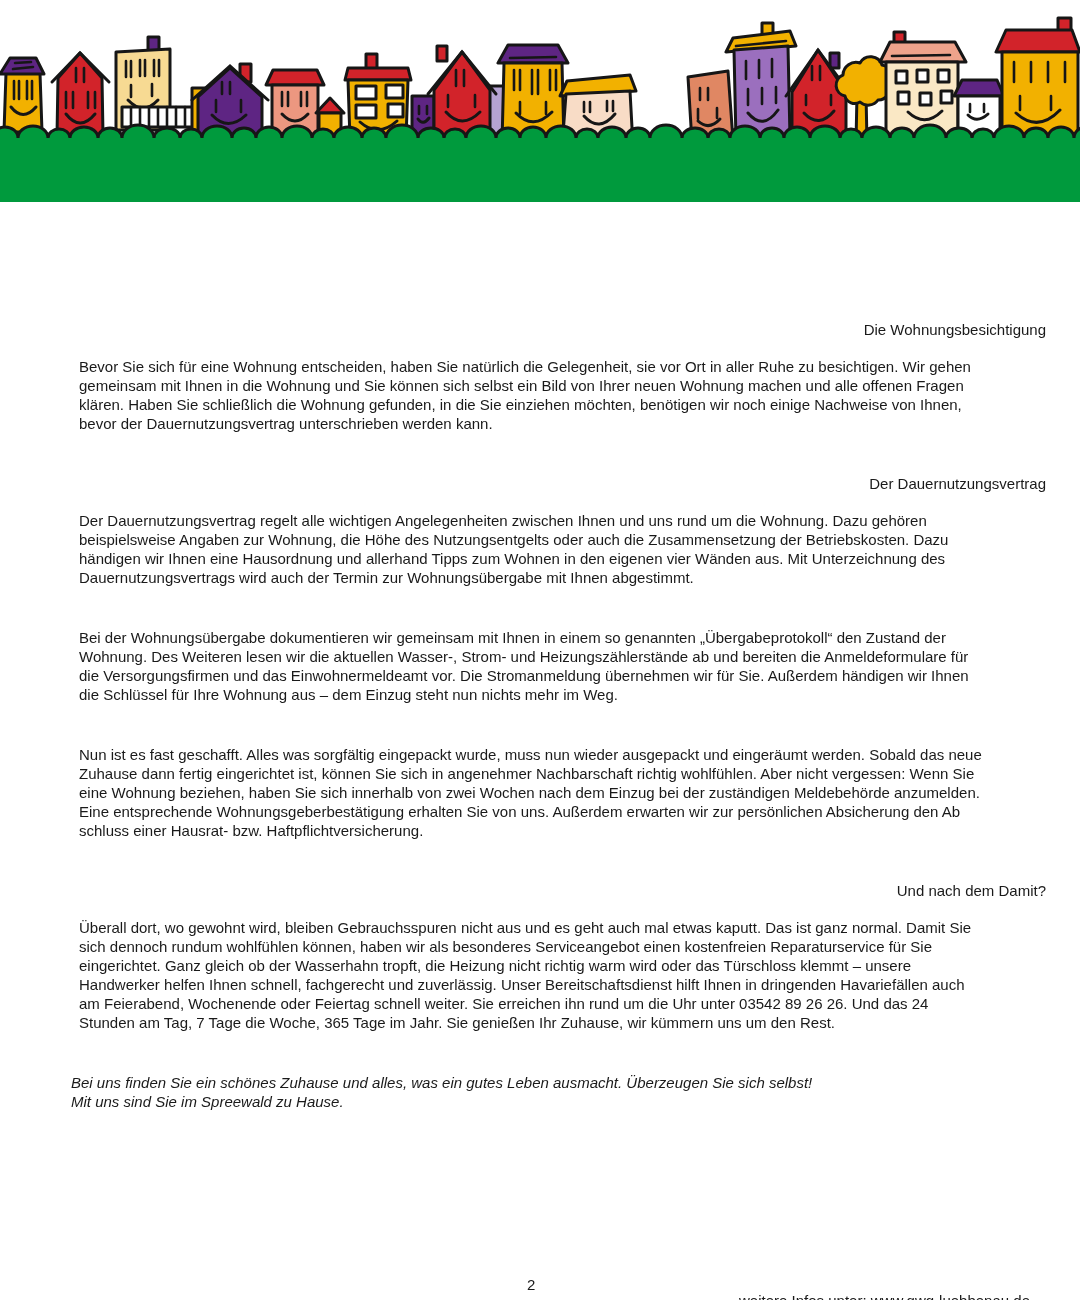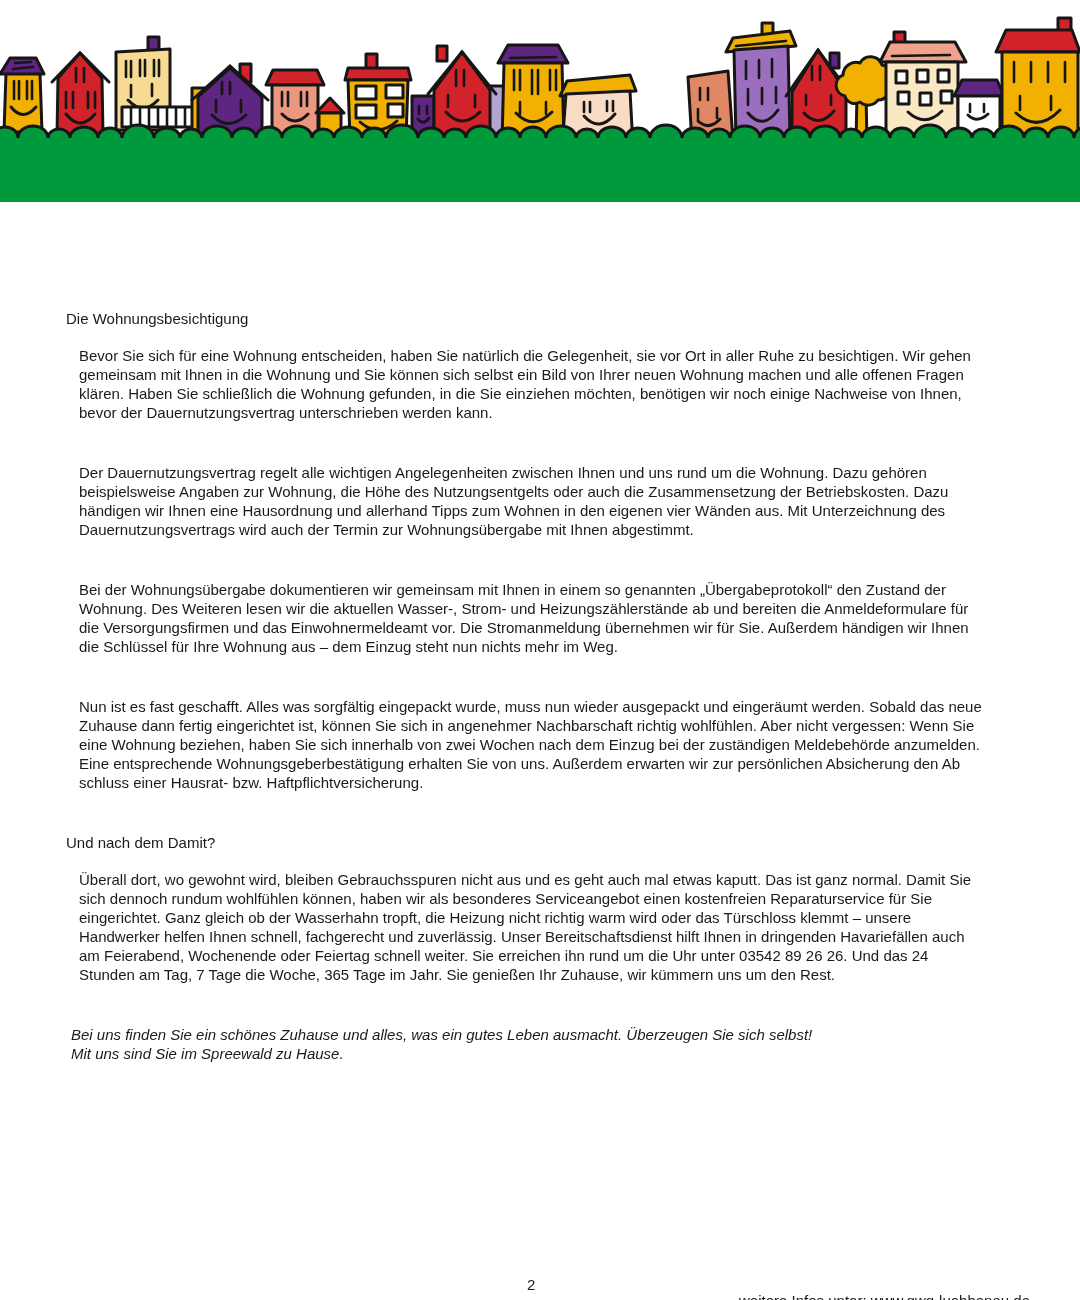--- a/index.html
+++ b/index.html
@@ -1,20 +1,20 @@
 <!DOCTYPE html>
 <html><head>
 <meta charset="utf-8">
 <style>
   html,body{margin:0;padding:0;background:#fff;}
   .page{position:relative;width:1080px;height:1300px;background:#ffffff;overflow:hidden;
         font-family:"Liberation Sans","DejaVu Sans",sans-serif;color:#1a1a1a;}
   .header-band{position:absolute;top:0;left:0;width:1080px;height:202px;}
   .content{position:absolute;left:66px;top:303px;width:980px;font-size:15px;line-height:19px;}
-  .section-heading{margin:6px 0 18px 0;font-size:15px;line-height:19px;font-weight:normal;}
+  .section-heading{margin:17px 0 18px 0;font-size:15px;line-height:19px;font-weight:normal;text-align:right;}
   .section-body{margin:0 0 41px 13px;white-space:pre-line;}
   .closing{margin:5px;font-style:italic;white-space:pre-line;}
   .footer{position:absolute;top:1275px;left:0;width:1080px;height:20px;font-size:15px;line-height:19px;}
   .page-number{position:absolute;left:527px;top:0;}
   .footer-info{position:absolute;right:50px;top:16px;}
   svg .ln{fill:none;stroke:#161616;stroke-width:2.6;stroke-linecap:round;}
   svg .smile{fill:none;stroke:#161616;stroke-width:3;stroke-linecap:round;}
   svg .o{stroke:#161616;stroke-width:3;stroke-linejoin:round;}
 </style>
 </head>
@@ -200,20 +200,21 @@
   </div>
 
   <div class="content">
 
     <h2 class="section-heading">Die Wohnungsbesichtigung</h2>
     <p class="section-body">Bevor Sie sich für eine Wohnung entscheiden, haben Sie natürlich die Gelegenheit, sie vor Ort in aller Ruhe zu besichtigen. Wir gehen
 gemeinsam mit Ihnen in die Wohnung und Sie können sich selbst ein Bild von Ihrer neuen Wohnung machen und alle offenen Fragen
 klären. Haben Sie schließlich die Wohnung gefunden, in die Sie einziehen möchten, benötigen wir noch einige Nachweise von Ihnen,
 bevor der Dauernutzungsvertrag unterschrieben werden kann.</p>
 
+    <h2 class="section-heading">Der Dauernutzungsvertrag</h2>
     <p class="section-body">Der Dauernutzungsvertrag regelt alle wichtigen Angelegenheiten zwischen Ihnen und uns rund um die Wohnung. Dazu gehören
 beispielsweise Angaben zur Wohnung, die Höhe des Nutzungsentgelts oder auch die Zusammensetzung der Betriebskosten. Dazu
 händigen wir Ihnen eine Hausordnung und allerhand Tipps zum Wohnen in den eigenen vier Wänden aus. Mit Unterzeichnung des
 Dauernutzungsvertrags wird auch der Termin zur Wohnungsübergabe mit Ihnen abgestimmt.</p>
 
     <p class="section-body">Bei der Wohnungsübergabe dokumentieren wir gemeinsam mit Ihnen in einem so genannten „Übergabeprotokoll“ den Zustand der
 Wohnung. Des Weiteren lesen wir die aktuellen Wasser-, Strom- und Heizungszählerstände ab und bereiten die Anmeldeformulare für
 die Versorgungsfirmen und das Einwohnermeldeamt vor. Die Stromanmeldung übernehmen wir für Sie. Außerdem händigen wir Ihnen
 die Schlüssel für Ihre Wohnung aus – dem Einzug steht nun nichts mehr im Weg.</p>
 

